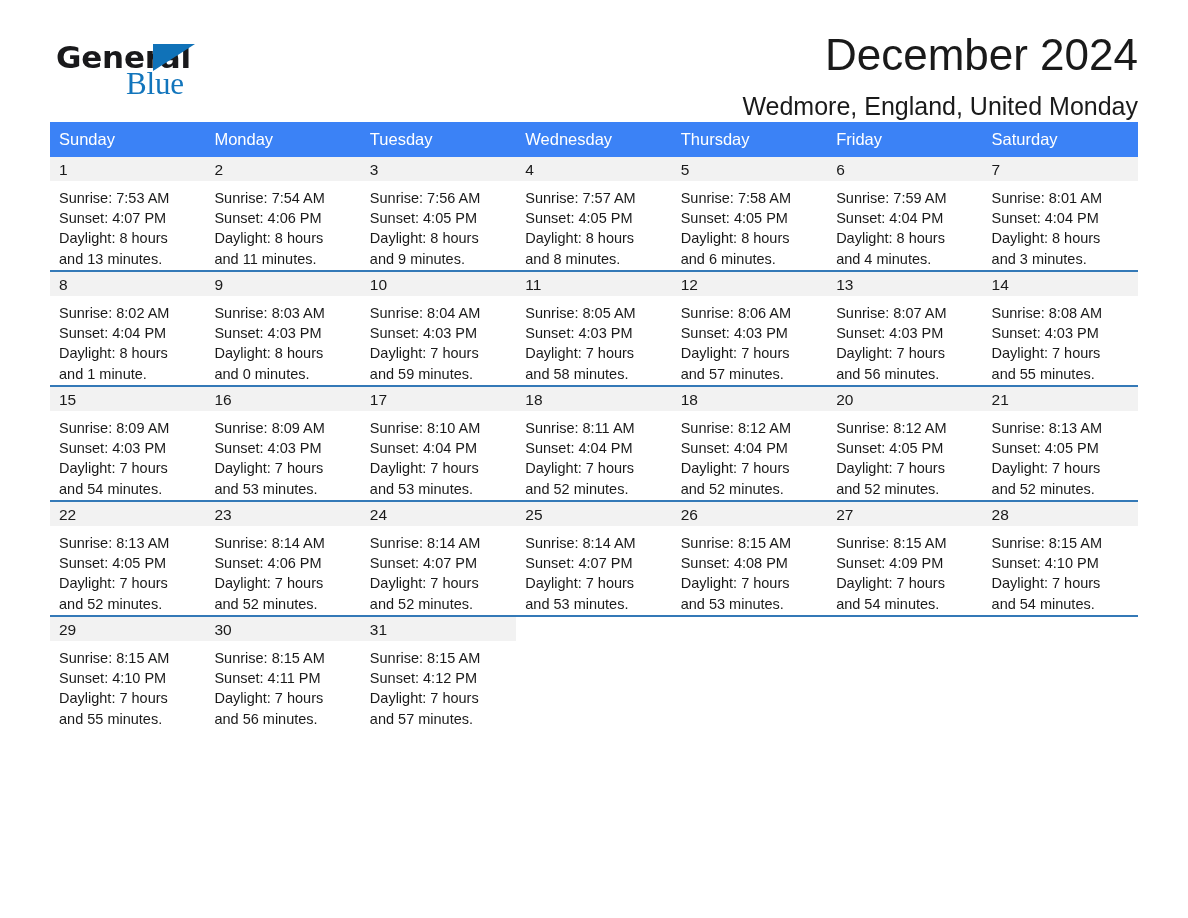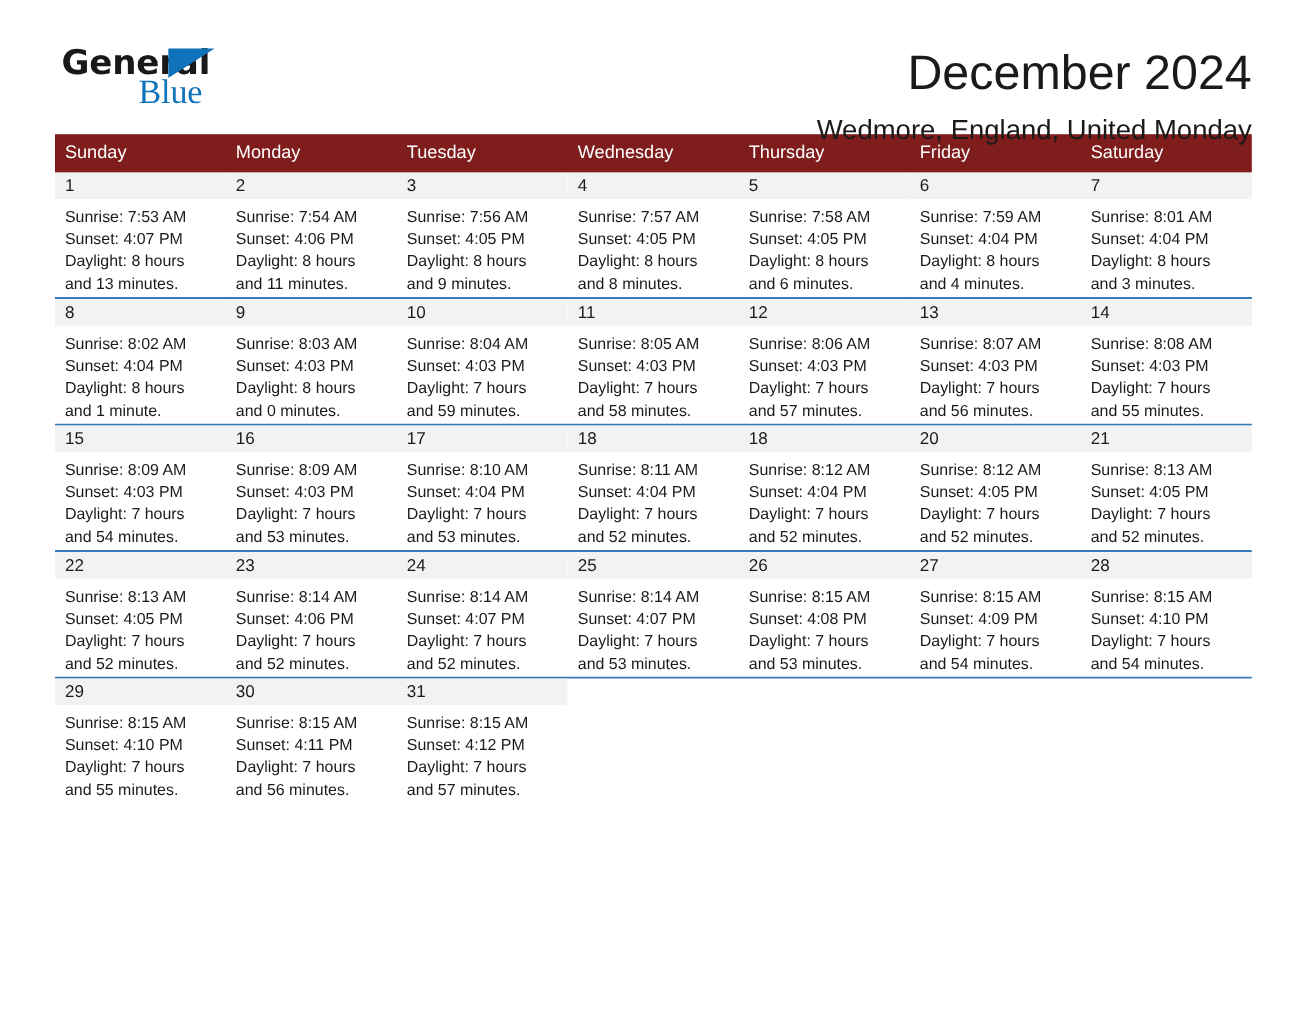--- a/index.html
+++ b/index.html
@@ -63,21 +63,21 @@
     left: 103px;
     top: 4px;
     width: 0;
     height: 0;
     border-top: 27px solid #1072b8;
     border-right: 42px solid transparent;
   }
 
   .title-block {
     text-align: right;
-    padding-top: 41px;
+    padding-top: 29px;
   }
   .month-title {
     font-size: 44px;
     line-height: 52px;
     font-weight: 400;
     color: #1a1a1a;
     letter-spacing: 0px;
     white-space: nowrap;
   }
   .location-title {
@@ -90,21 +90,21 @@
   }
 
   
   .calendar {
     margin-top: 12px;
     width: 1088px;
   }
   .weekday-row {
     display: grid;
     grid-template-columns: repeat(7, 1fr);
-    background: #7f1d1d;
+    background: #3b82f6;
   }
   .weekday {
     color: #ffffff;
     font-size: 16.5px;
     line-height: 18px;
     padding: 8px 0 9px 9px;
     font-weight: 400;
   }
 
   .week {

